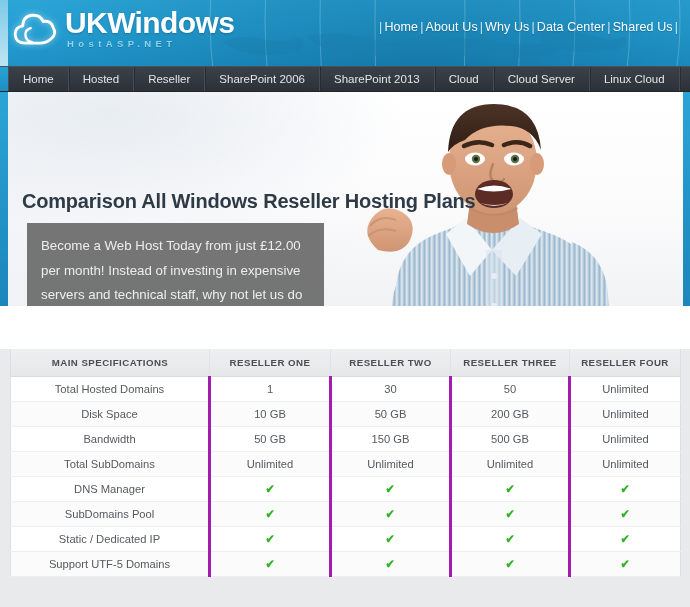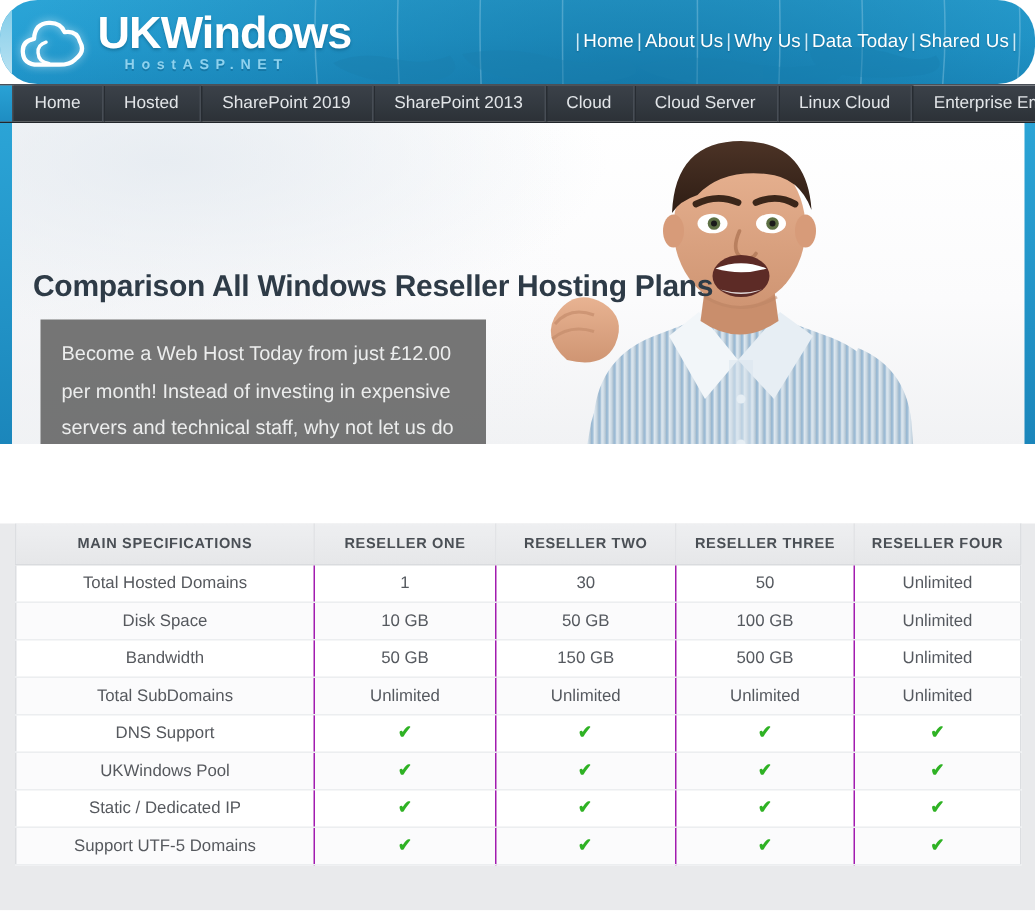--- a/index.html
+++ b/index.html
@@ -8,26 +8,25 @@
     font-family:"Liberation Sans", sans-serif;
     background:#ffffff;
     -webkit-font-smoothing:antialiased;
   }
 
   
   #page { position:relative; width:690px; height:607px; overflow:hidden; background:#fff; }
 
   
   .header {
-    position:relative; height:56px; width:690px;
+    position:relative; height:66px; width:690px;
     background:
       radial-gradient(ellipse 700px 300px at 62% 120%, rgba(11,96,140,.55) 0%, rgba(11,96,140,0) 62%),
       linear-gradient(180deg,#2ba4d6 0%, #26a0d4 45%, #1f93c8 100%);
     overflow:hidden;
-    border-radius:25px;
   }
   .header .edge-left {
     position:absolute; left:0; top:0; width:8px; height:100%;
     background:linear-gradient(180deg,#7ecbe8,#bfe4f3);
     z-index:6;
   }
   
   .globe {
     position:absolute; right:-40px; top:-150px; width:560px; height:330px;
     opacity:.55; pointer-events:none;
@@ -44,21 +43,21 @@
   }
   .cloud-icon { width:46px; height:40px; position:relative; margin-top:5px; flex:0 0 auto; }
   .cloud-icon svg { width:100%; height:100%; display:block; filter:drop-shadow(0 0 3px rgba(255,255,255,.55)); }
   .logo-text { margin-left:6px; margin-top:3px; }
   .logo-title {
     font-size:30px; font-weight:bold; color:#ffffff; letter-spacing:-.6px; line-height:32px;
     text-shadow:0 1px 2px rgba(0,60,90,.35);
   }
   .logo-sub {
     font-size:9.5px; font-weight:bold; color:#8fd2ee; letter-spacing:4.4px; line-height:12px;
-    margin-top:-1px; margin-left:18px;
+    margin-top:-1px; margin-left:2px;
     text-shadow:0 1px 0 rgba(0,70,105,.28);
   }
 
   .topnav {
     position:absolute; right:10px; top:20px; z-index:8;
     font-size:12.5px; color:#ffffff; letter-spacing:.1px; white-space:nowrap;
     text-shadow:0 1px 1px rgba(0,60,90,.35);
   }
   .topnav a { color:#ffffff; text-decoration:none; }
   .topnav .sep { color:#cde9f6; padding:0 2px; }
@@ -145,21 +144,21 @@
     height:27px;
     background:linear-gradient(180deg,#eeeff1 0%, #e6e7e9 100%);
     font-size:9.7px; font-weight:bold; color:#4a4f55; letter-spacing:.45px;
     text-align:center; border-bottom:1px solid #d9dbde; border-right:1px solid #e2e3e6;
     text-transform:uppercase;
   }
   table.cmp thead th:last-child { border-right:none; }
 
   table.cmp tbody td {
     height:25px; font-size:11.2px; color:#55595f; text-align:center;
-    border-bottom:1px solid #eceef0; border-right:1px solid #a21caf;
+    border-bottom:1px solid #eceef0; border-right:3px solid #a21caf;
     background:#ffffff;
   }
   table.cmp tbody td:last-child { border-right:none; }
   table.cmp tbody tr:nth-child(even) td { background:#fbfbfc; }
   table.cmp tbody td.spec { color:#56595e; }
   .tick {
     display:inline-block; font-size:12px; line-height:12px;
     color:#2fb224; font-weight:bold; transform:scaleX(.92);
   }
 </style>
@@ -211,30 +210,31 @@
           <path d="M22 37 q-7.5 -1 -8 -8 q-.5 -6 6 -8" fill="none" stroke="#ffffff" stroke-width="2.6" stroke-linecap="round"></path>
         </svg>
       </div>
       <div class="logo-text">
         <div class="logo-title">UKWindows</div>
         <div class="logo-sub">HostASP.NET</div>
       </div>
     </div>
 
     <div class="topnav">
-      <span class="sep">|</span><a href="#">Home</a><span class="sep">|</span><a href="#">About Us</a><span class="sep">|</span><a href="#">Why Us</a><span class="sep">|</span><a href="#">Data Today</a><span class="sep">|</span><a href="#">Shared Us</a><span class="sep">|</span>
+      <span class="sep">|</span><a href="#">Home</a><span class="sep">|</span><a href="#">About Us</a><span class="sep">|</span><a href="#">Why Us</a><span class="sep">|</span><a href="#">Data Center</a><span class="sep">|</span><a href="#">Shared Us</a><span class="sep">|</span>
     </div>
   </div>
 
   <div class="mainnav">
     <div class="nav-edge"></div>
     <ul>
       <li>Home</li>
       <li>Hosted</li>
-      <li>SharePoint 2019</li>
+      <li>Reseller</li>
+      <li>SharePoint 2006</li>
       <li>SharePoint 2013</li>
       <li>Cloud</li>
       <li>Cloud Server</li>
       <li>Linux Cloud</li>
       <li>Enterprise Email</li>
     </ul>
   </div>
 
   <div class="banner">
     <div class="banner-bgtex"></div>
@@ -338,46 +338,46 @@
           <td class="spec">Total Hosted Domains</td>
           <td>1</td>
           <td>30</td>
           <td>50</td>
           <td>Unlimited</td>
         </tr>
         <tr>
           <td class="spec">Disk Space</td>
           <td>10 GB</td>
           <td>50 GB</td>
-          <td>100 GB</td>
+          <td>200 GB</td>
           <td>Unlimited</td>
         </tr>
         <tr>
           <td class="spec">Bandwidth</td>
           <td>50 GB</td>
           <td>150 GB</td>
           <td>500 GB</td>
           <td>Unlimited</td>
         </tr>
         <tr>
           <td class="spec">Total SubDomains</td>
           <td>Unlimited</td>
           <td>Unlimited</td>
           <td>Unlimited</td>
           <td>Unlimited</td>
         </tr>
         <tr>
-          <td class="spec">DNS Support</td>
-          <td><span class="tick">✔</span></td>
-          <td><span class="tick">✔</span></td>
-          <td><span class="tick">✔</span></td>
-          <td><span class="tick">✔</span></td>
-        </tr>
-        <tr>
-          <td class="spec">UKWindows Pool</td>
+          <td class="spec">DNS Manager</td>
+          <td><span class="tick">✔</span></td>
+          <td><span class="tick">✔</span></td>
+          <td><span class="tick">✔</span></td>
+          <td><span class="tick">✔</span></td>
+        </tr>
+        <tr>
+          <td class="spec">SubDomains Pool</td>
           <td><span class="tick">✔</span></td>
           <td><span class="tick">✔</span></td>
           <td><span class="tick">✔</span></td>
           <td><span class="tick">✔</span></td>
         </tr>
         <tr>
           <td class="spec">Static / Dedicated IP</td>
           <td><span class="tick">✔</span></td>
           <td><span class="tick">✔</span></td>
           <td><span class="tick">✔</span></td>

